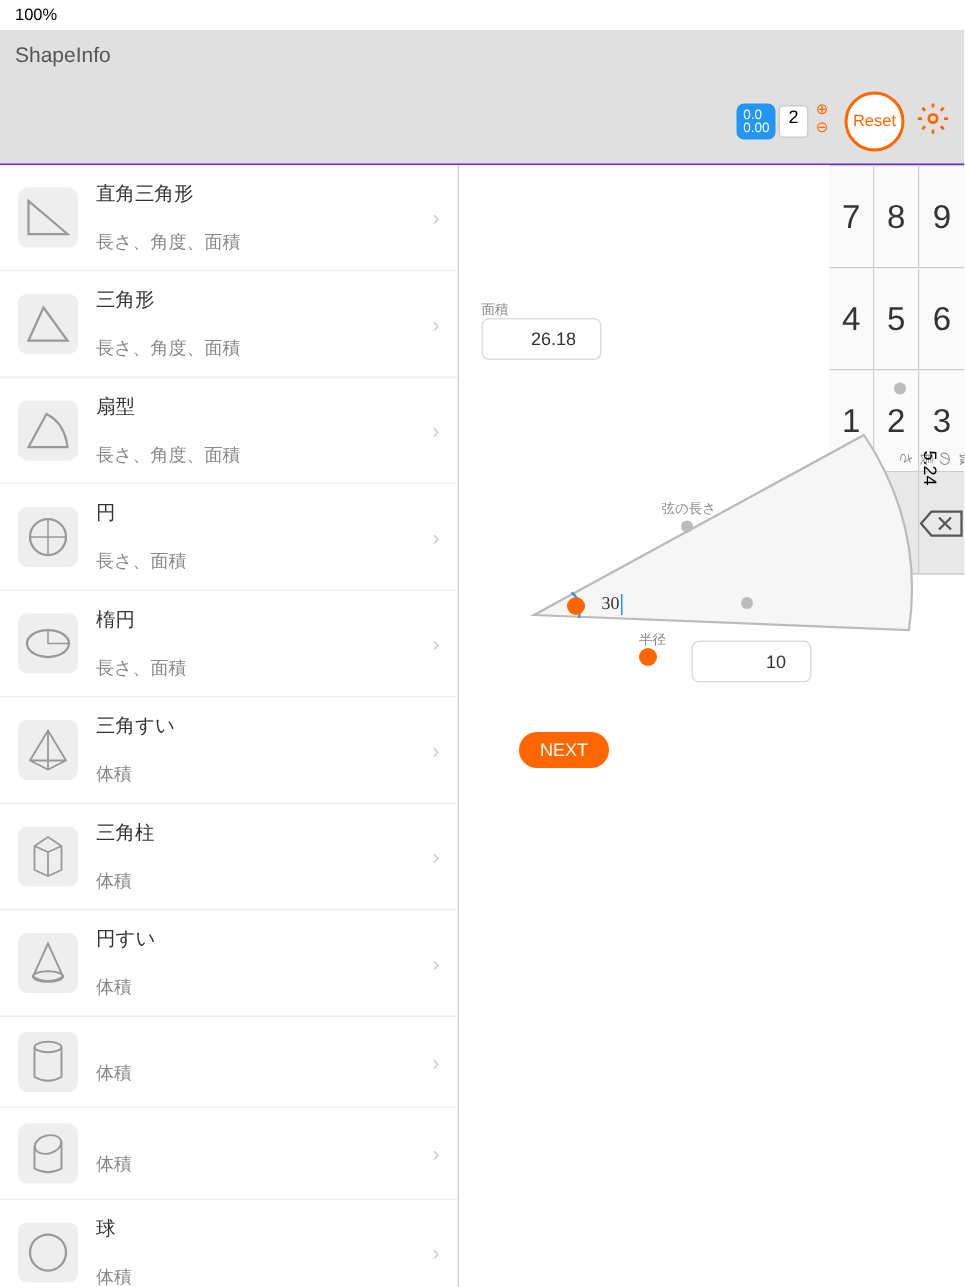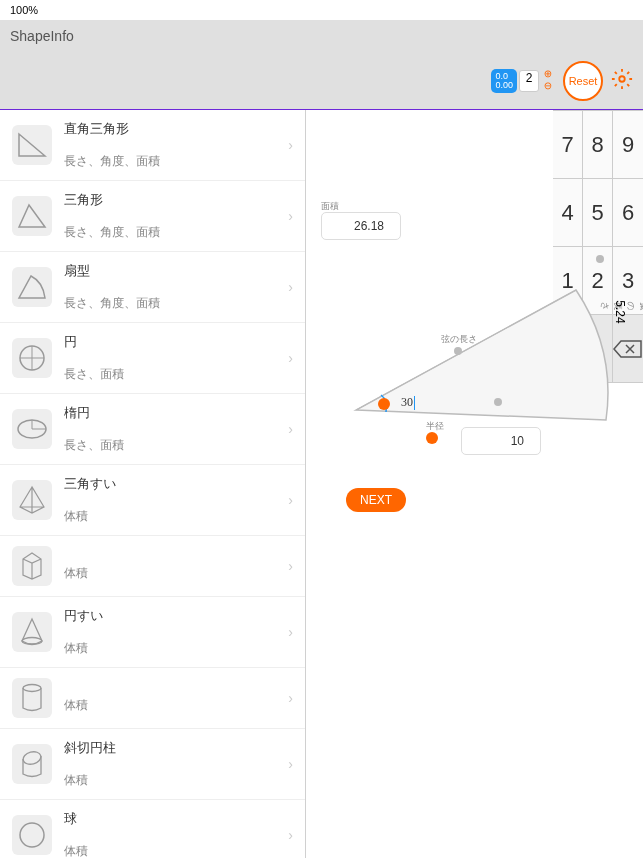--- a/index.html
+++ b/index.html
@@ -162,20 +162,21 @@
         </div>
         <div class="chevron">›</div>
       </div>
       <div class="shape-item">
         <div class="shape-icon">
           <svg width="26" height="30" viewBox="0 0 26 30">
             <path d="M4 8 L13 2 L22 8 L22 24 L13 28 L4 24 Z M4 8 L13 12 L22 8 M13 12 L13 28" fill="none" stroke="#999" stroke-width="1.2"></path>
           </svg>
         </div>
         <div class="shape-text">
+          <div class="shape-title">三角柱</div>
           <div class="shape-sub">体積</div>
         </div>
         <div class="chevron">›</div>
       </div>
       <div class="shape-item">
         <div class="shape-icon">
           <svg width="26" height="30" viewBox="0 0 26 30">
             <path d="M13 2 L3 24 Q13 30 23 24 Z" fill="none" stroke="#999" stroke-width="1.3"></path>
             <ellipse cx="13" cy="24" rx="10" ry="3.5" fill="none" stroke="#999" stroke-width="1.3"></ellipse>
           </svg>
@@ -199,21 +200,20 @@
         <div class="chevron">›</div>
       </div>
       <div class="shape-item">
         <div class="shape-icon">
           <svg width="22" height="30" viewBox="0 0 22 30">
             <ellipse cx="11" cy="9" rx="9" ry="6" fill="none" stroke="#999" stroke-width="1.3" transform="rotate(-15 11 9)"></ellipse>
             <path d="M2 10 L2 25 Q11 30 20 25 L20 7" fill="none" stroke="#999" stroke-width="1.3"></path>
           </svg>
         </div>
         <div class="shape-text">
-          <div class="shape-title">斜切円柱</div>
           <div class="shape-sub">体積</div>
         </div>
         <div class="chevron">›</div>
       </div>
       <div class="shape-item">
         <div class="shape-icon">
           <svg width="30" height="30" viewBox="0 0 30 30">
             <circle cx="15" cy="15" r="12" fill="none" stroke="#999" stroke-width="1.5"></circle>
           </svg>
         </div>

